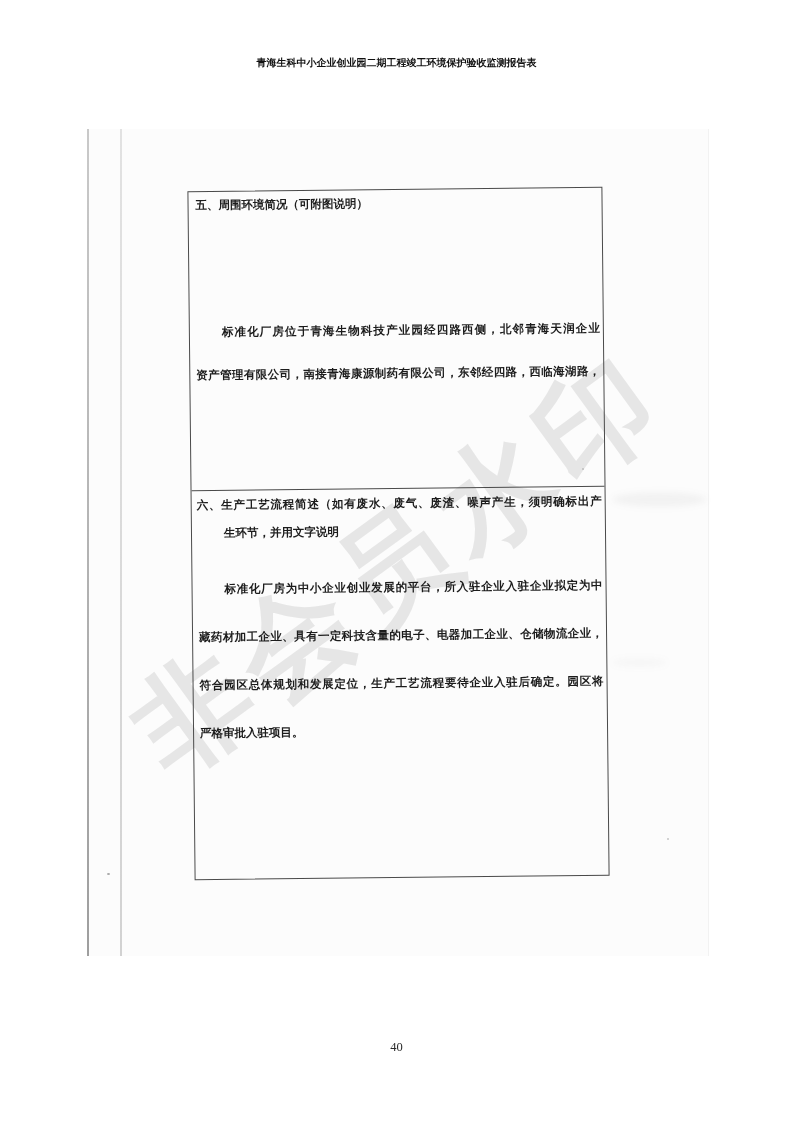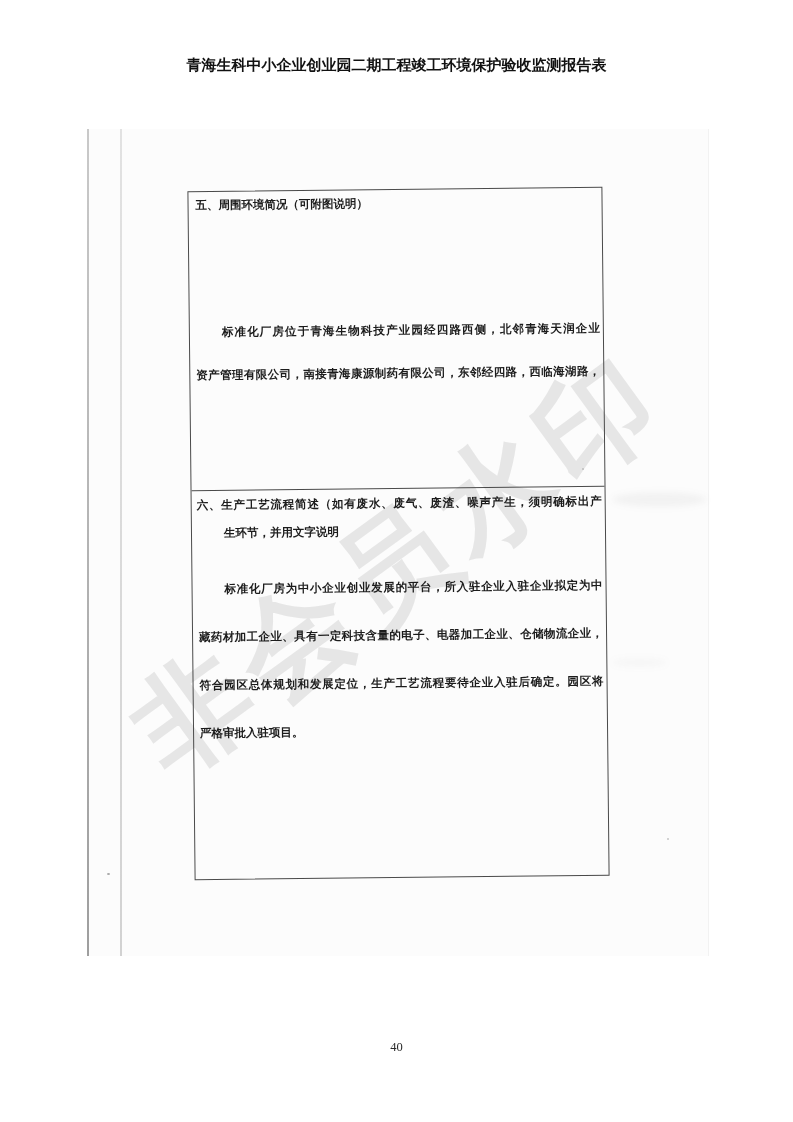--- a/index.html
+++ b/index.html
@@ -27,21 +27,21 @@
     background: linear-gradient(#c9c9c9, #9e9e9e);
   }
   .vline-inner {
     left: 120px; width: 2px;
     background: linear-gradient(#e2e2e2, #d2d2d2);
   }
   .doc-title {
     position: absolute;
     left: 0; top: 56px; width: 793px;
     text-align: center;
-    font-size: 15px;
+    font-size: 10px;
     font-weight: 700;
     letter-spacing: 0px;
     color: #111;
   }
   .watermark {
     position: absolute;
     left: 84px; top: 500px;
     width: 630px; height: 130px;
     display: flex; align-items: center; justify-content: center;
     transform: rotate(-36deg);

